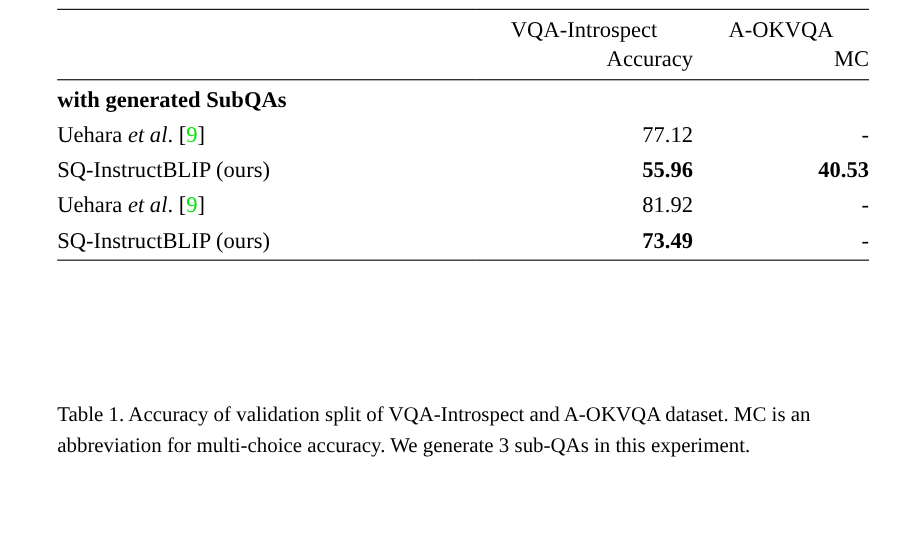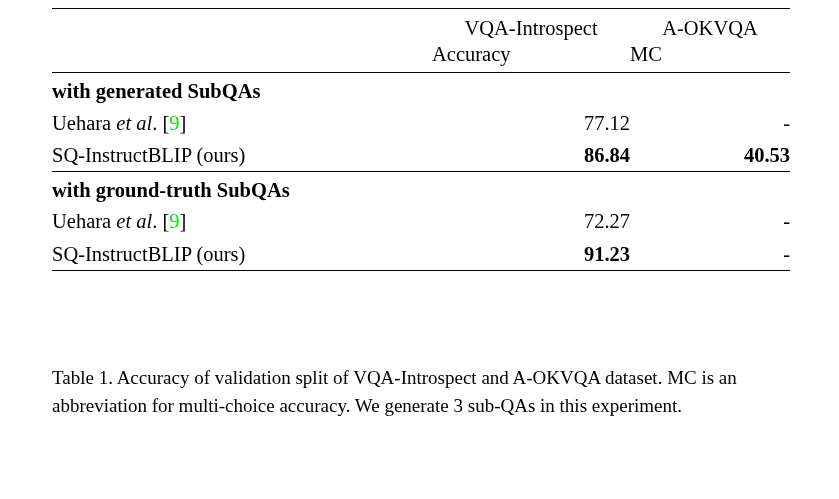--- a/index.html
+++ b/index.html
@@ -50,21 +50,21 @@
   .rule-bottom td {
     border-bottom: 1.6px solid #000;
   }
 
   .hdr-cell {
     text-align: center;
     font-weight: normal;
     padding-top: 6px !important;
   }
   .hdr-cell2 {
-    text-align: left;
+    text-align: right;
     font-weight: normal;
     padding-bottom: 5px !important;
   }
   .section-label {
     font-weight: bold;
     text-align: left;
     padding-top: 5px !important;
     padding-bottom: 2px !important;
   }
   .row-label {
@@ -123,39 +123,34 @@
 
         <tr>
           <td class="row-label"><span>Uehara </span><span class="ital">et al</span><span>. [</span><span class="cite">9</span><span>]</span></td>
           <td class="num">77.12</td>
           <td class="num">-</td>
         </tr>
 
 
         <tr>
           <td class="row-label">SQ-InstructBLIP (ours)</td>
-          <td class="num bold">86.84</td>
+          <td class="num bold">55.96</td>
           <td class="num bold">40.53</td>
         </tr>
 
-        <tr class="rule-mid">
-          <td class="section-label">with ground-truth SubQAs</td>
-          <td class="section-label"></td>
-          <td class="section-label"></td>
-        </tr>
 
         <tr>
           <td class="row-label"><span>Uehara </span><span class="ital">et al</span><span>. [</span><span class="cite">9</span><span>]</span></td>
-          <td class="num">72.27</td>
+          <td class="num">81.92</td>
           <td class="num">-</td>
         </tr>
 
         <tr class="rule-bottom">
           <td class="row-label">SQ-InstructBLIP (ours)</td>
-          <td class="num bold">91.23</td>
+          <td class="num bold">73.49</td>
           <td class="num">-</td>
         </tr>
       </tbody>
     </table>
   </div>
 
   <div class="caption">Table 1. Accuracy of validation split of VQA-Introspect and A-OKVQA dataset. MC is an abbreviation for multi-choice accuracy. We generate 3 sub-QAs in this experiment.</div>
 
 </div>
 

